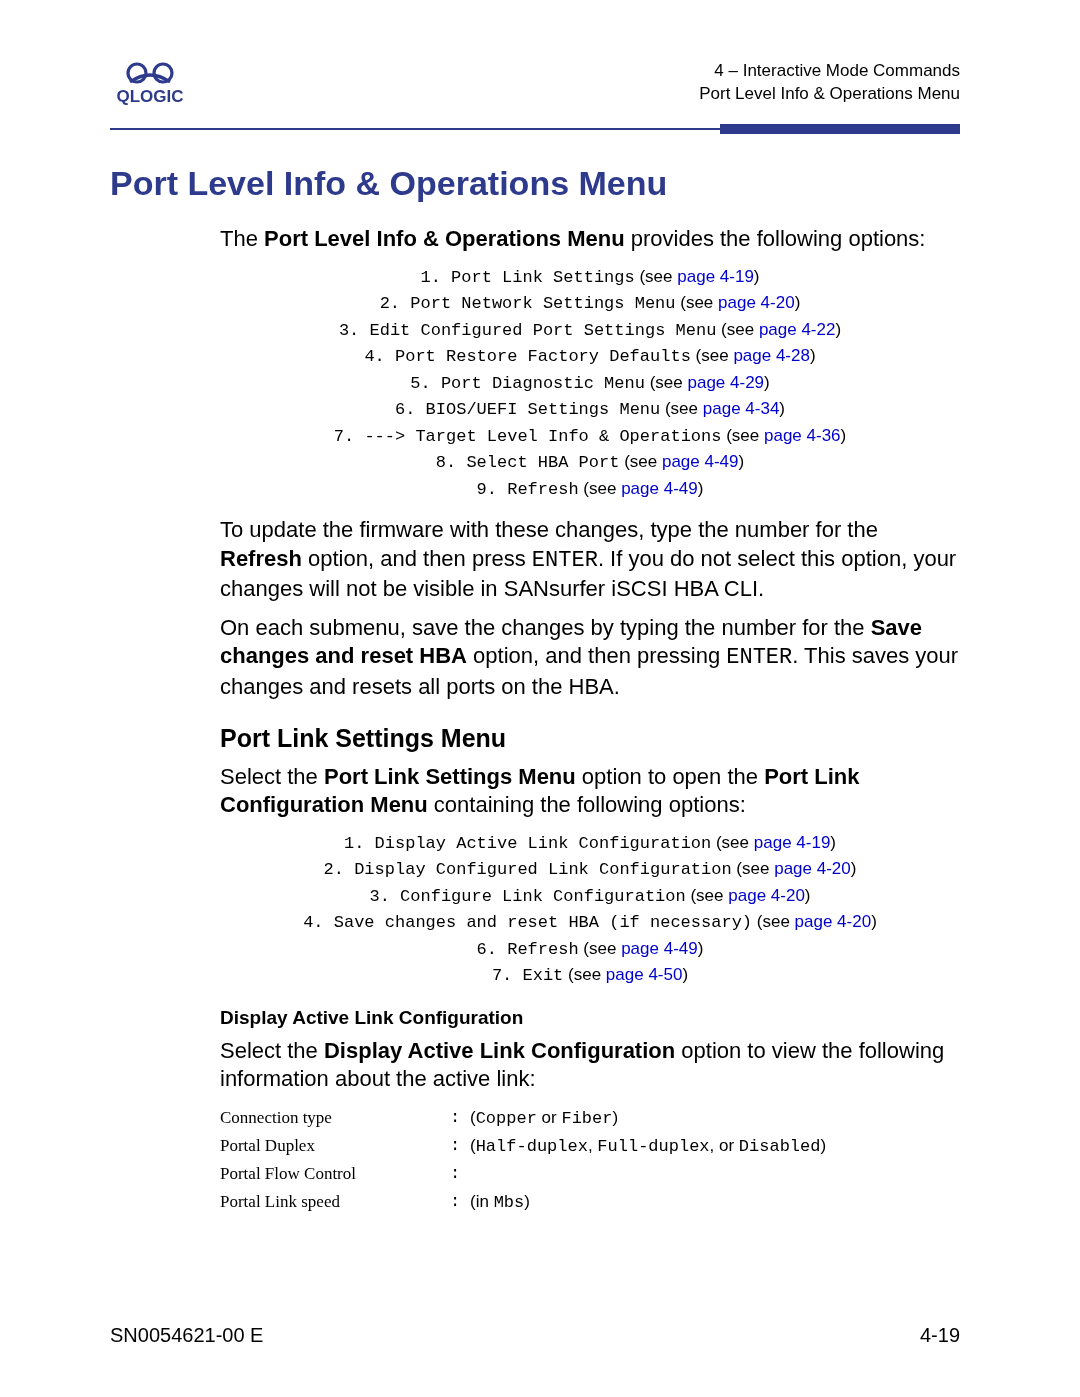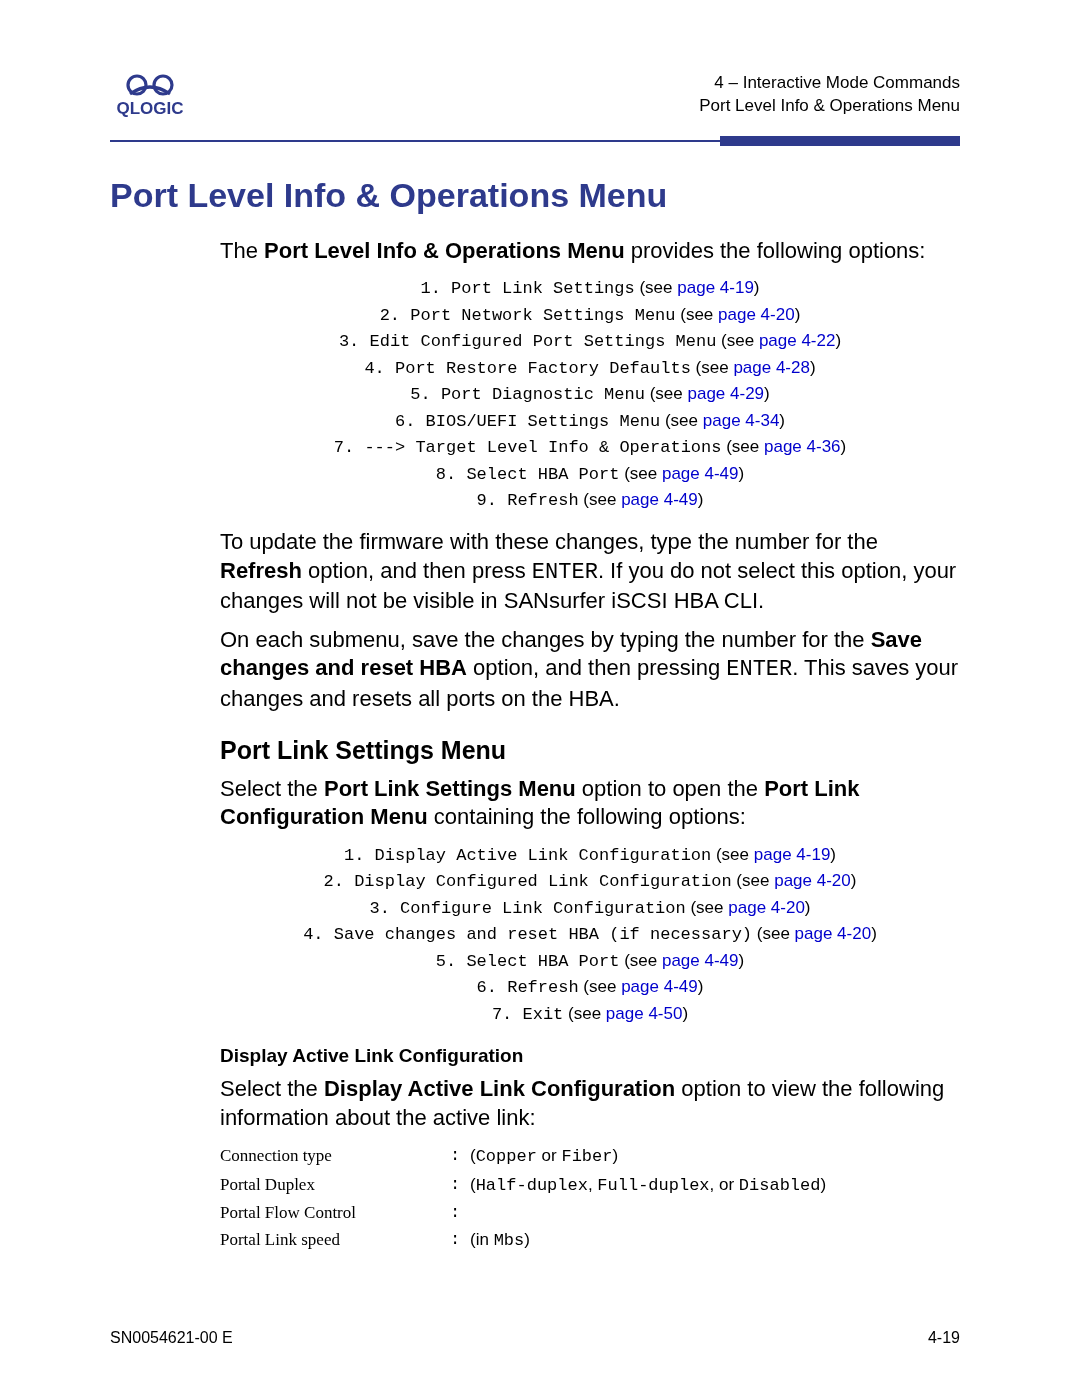--- a/index.html
+++ b/index.html
@@ -23,21 +23,20 @@
   .logo {
     display: flex;
     flex-direction: column;
     align-items: center;
   }
   .logo svg { display:block; }
   .header-text {
     text-align: right;
     font-size: 17px;
     line-height: 1.35;
-    margin-top: 12px;
   }
   .rule-row {
     display: flex;
     height: 10px;
     margin-bottom: 30px;
   }
   .rule-left {
     flex: 1;
     border-top: 2px solid #2e3a8c;
     margin-top: 4px;
@@ -93,21 +92,21 @@
   .kv-key { width: 230px; font-family:Liberation Serif, serif; }
   .kv-colon { width: 20px; font-family:"Courier New",monospace; }
   .kv-val { flex:1; }
   .footer {
     position: absolute;
     bottom: 50px;
     left: 110px;
     right: 120px;
     display: flex;
     justify-content: space-between;
-    font-size: 16px;
+    font-size: 20px;
   }
 </style>
 </head>
 <body>
 
 <div class="page">
 
   <div class="header">
     <div class="logo">
       <svg width="80" height="46" viewBox="0 0 80 46">
@@ -162,21 +161,20 @@
 
     <p class="body">
       <span>Select the </span><b>Port Link Settings Menu</b><span> option to open the </span><b>Port Link Configuration Menu</b><span> containing the following options:</span>
     </p>
 
     <ol class="menu" id="menu2">
         <li class="bodymono"><span class="mono">1. </span><span class="mono">Display Active Link Configuration</span><span> (see </span><span class="link">page 4-19</span><span>)</span></li>
         <li class="bodymono"><span class="mono">2. </span><span class="mono">Display Configured Link Configuration</span><span> (see </span><span class="link">page 4-20</span><span>)</span></li>
         <li class="bodymono"><span class="mono">3. </span><span class="mono">Configure Link Configuration</span><span> (see </span><span class="link">page 4-20</span><span>)</span></li>
         <li class="bodymono"><span class="mono">4. </span><span class="mono">Save changes and reset HBA (if necessary)</span><span> (see </span><span class="link">page 4-20</span><span>)</span></li>
-        <li class="bodymono"><span class="mono">5. </span><span class="mono">Select HBA Port</span><span> (see </span><span class="link">page 4-49</span><span>)</span></li>
         <li class="bodymono"><span class="mono">6. </span><span class="mono">Refresh</span><span> (see </span><span class="link">page 4-49</span><span>)</span></li>
         <li class="bodymono"><span class="mono">7. </span><span class="mono">Exit</span><span> (see </span><span class="link">page 4-50</span><span>)</span></li>
       </ol>
 
     <h3>Display Active Link Configuration</h3>
 
     <p class="body">
       <span>Select the </span><b>Display Active Link Configuration</b><span> option to view the following information about the active link:</span>
     </p>
 

